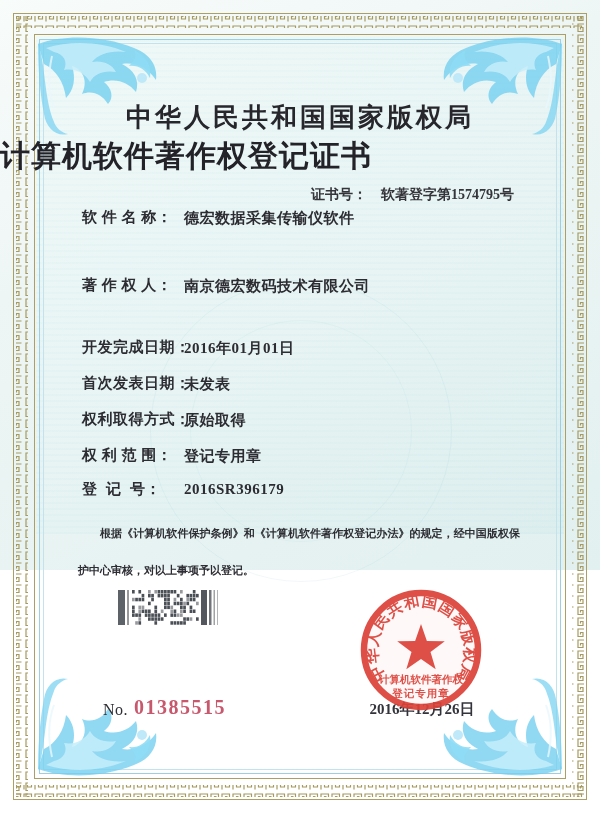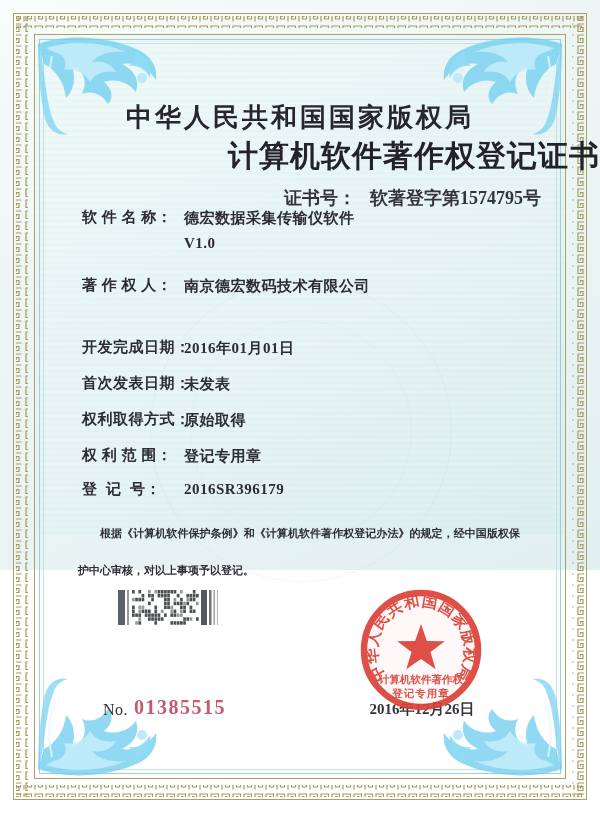--- a/index.html
+++ b/index.html
@@ -8,24 +8,24 @@
   .page{position:relative;width:600px;height:570px;
         background:linear-gradient(155deg,#f8fcfb 0%,#eef6f5 35%,#e2f0f0 100%);}
   .inner-bg{position:absolute;left:36px;top:36px;right:36px;bottom:36px;
         background:
           repeating-linear-gradient(0deg, rgba(140,205,220,.05) 0 2px, rgba(255,255,255,0) 2px 6px),
           linear-gradient(150deg,#eff9f8 0%,#e7f4f3 55%,#ddeeee 100%);}
   .ornament{position:absolute;left:0;top:0;}
   .abs{position:absolute;}
   .title{left:0;right:0;top:100px;text-align:center;font-size:26px;font-weight:700;
          letter-spacing:3px;color:#26262c;}
-  .subtitle{left:0;right:0;top:136px;text-align:right;font-size:30px;font-weight:700;
+  .subtitle{left:0;right:0;top:136px;text-align:left;font-size:30px;font-weight:700;
          letter-spacing:1px;color:#222228;}
-  .certno{left:0;top:186px;width:514px;text-align:right;font-size:18px;
-         font-weight:600;color:#34343a;padding-left:27px;}
+  .certno{left:0;top:186px;width:514px;text-align:right;font-size:14px;
+         font-weight:600;color:#34343a;}
   .certno .gap{display:inline-block;width:14px;}
   .row{left:0;top:0;width:600px;font-size:15px;font-weight:700;color:#2c2c32;}
   .row .lbl{position:absolute;left:82px;top:0;letter-spacing:.5px;white-space:pre;}
   .row .val{position:absolute;left:184px;top:1px;letter-spacing:.5px;}
   .val2{display:block;margin-top:7px;letter-spacing:.5px;}
   .statement{left:78px;top:515px;width:442px;font-size:11px;line-height:37px;
          font-weight:600;color:#2d2d33;text-indent:22px;text-align:justify;}
   .barcode{left:118px;top:590px;width:106px;height:35px;}
   .serial{left:103px;top:696px;font-size:16px;color:#2e2e35;letter-spacing:.5px;}
   .serial .num{color:#c8586d;font-size:20px;letter-spacing:1.5px;font-weight:600;
@@ -86,21 +86,20 @@
   <div class="abs subtitle">计算机软件著作权登记证书</div>
 
   <div class="abs certno">
     <span>证书号：</span><span class="gap"></span><span>软著登字第1574795号</span>
   </div>
 
   <div class="abs row" style="top:208px">
     <span class="lbl">软 件 名 称：</span>
     <span class="val">
       <span>德宏数据采集传输仪软件</span>
-      <span class="val2">V1.0</span>
     </span>
   </div>
   <div class="abs row" style="top:276px">
     <span class="lbl">著 作 权 人：</span>
     <span class="val">南京德宏数码技术有限公司</span>
   </div>
   <div class="abs row" style="top:338px">
     <span class="lbl">开发完成日期：</span>
     <span class="val">2016年01月01日</span>
   </div>

